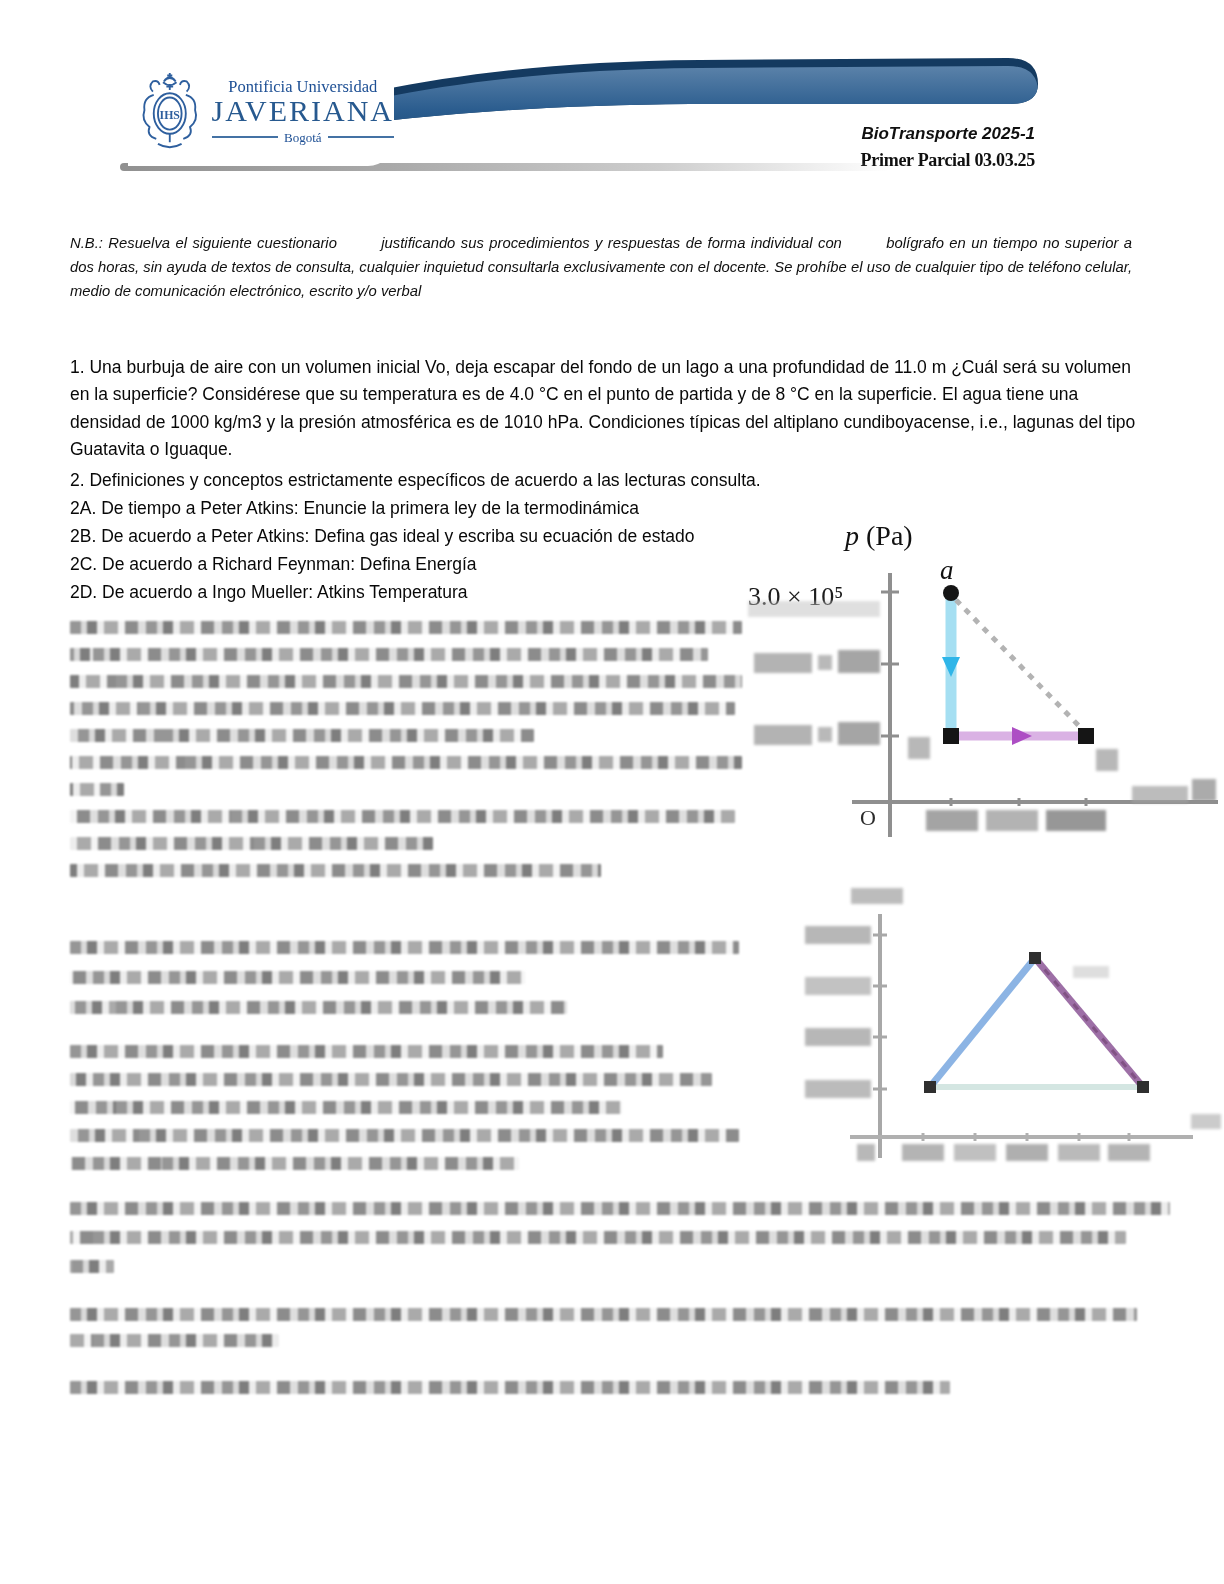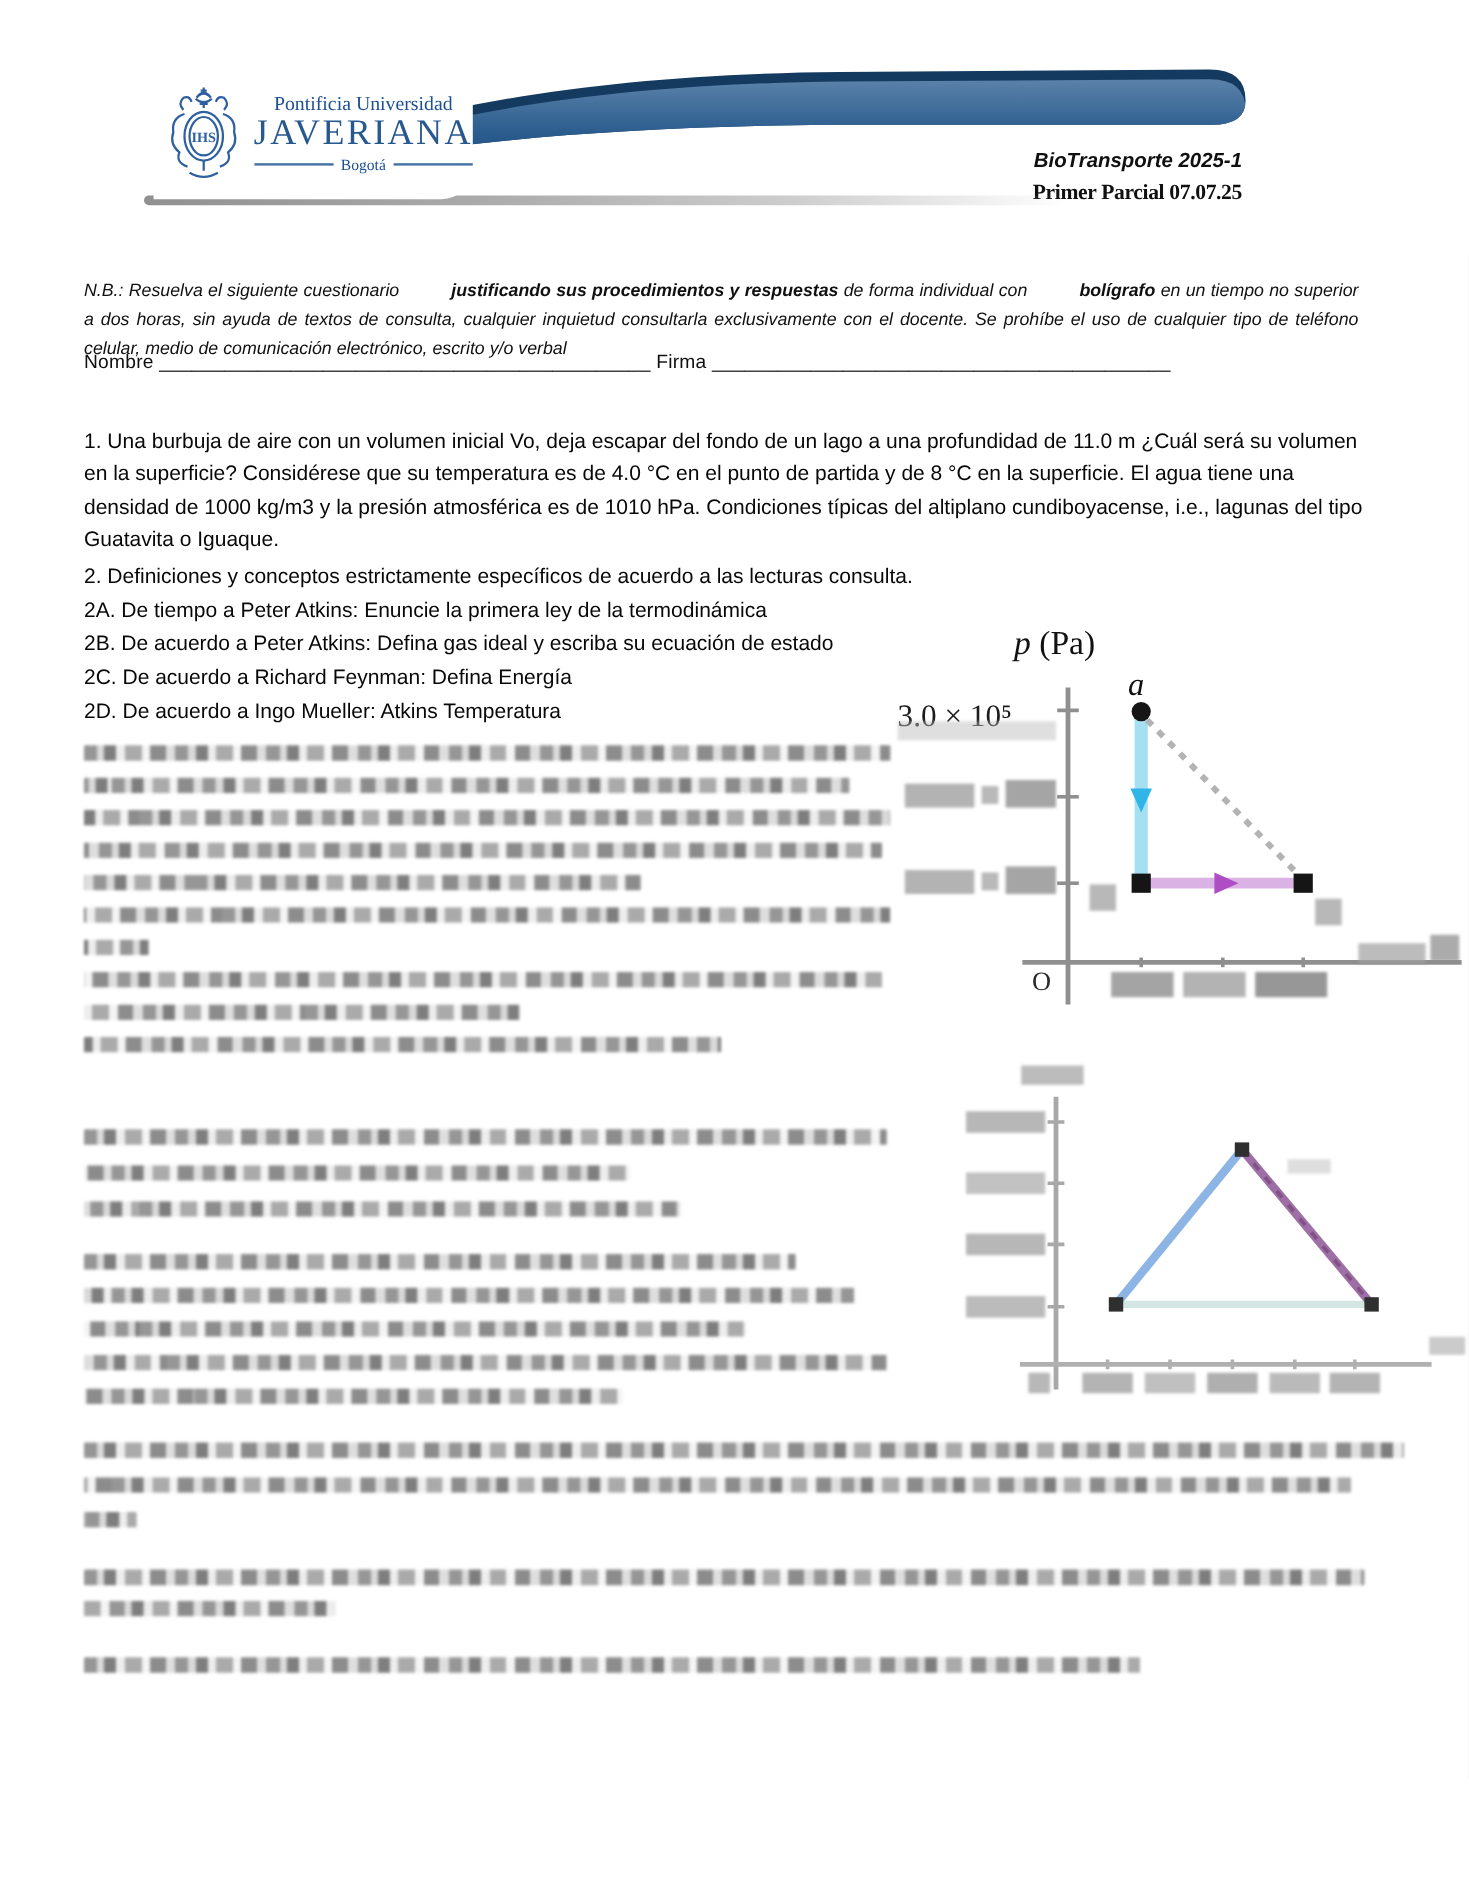--- a/index.html
+++ b/index.html
@@ -37,21 +37,21 @@
   .logo-name{font-family:"Liberation Serif", serif; font-size:30px; color:#27598f; letter-spacing:2px; white-space:nowrap;}
   .logo-city-row{display:flex; align-items:center; gap:6px; width:100%; justify-content:center; margin-top:4px;}
   .logo-rule{height:2px; background:#4472a4; flex:1;}
   .logo-city{font-family:"Liberation Serif", serif; font-size:13px; color:#1d4f94; white-space:nowrap;}
 
   
   .nb{
     position:absolute; left:70px; top:216px; width:1062px;
     font-size:14.8px; font-style:italic; line-height:24px; text-align:justify; color:#101010;
   }
-  .nb b{font-weight:bold;margin-left:39px;}
+  .nb b{font-weight:normal;margin-left:39px;}
   .nameline{position:absolute; left:70px; top:294px; width:1062px; font-size:16px; color:#101010; letter-spacing:.2px;}
   .q1{position:absolute; left:70px; top:336px; width:1066px; font-size:17.5px; line-height:27.5px; color:#080808;}
   .q2{position:absolute; left:70px; top:466px; width:780px; font-size:17.5px; line-height:28px; color:#080808;}
   .q2 .em{}
 
   
   .bblock{position:absolute;}
   .bline{
     background:repeating-linear-gradient(90deg,
       #969696 0px,#969696 11px,
@@ -89,21 +89,21 @@
     </defs>
     <path d="M 165 152 C 330 92 480 62 700 60 L 1008 58 Q 1038 58 1038 84 Q 1038 104 1010 104 L 690 104 C 480 106 330 122 172 158 Z" fill="#143a60"></path>
     <g clip-path="url(#bandClip)">
       <path d="M 165 160 C 330 100 480 70 700 68 L 1008 66 Q 1038 66 1038 92 Q 1038 112 1010 112 L 690 112 C 480 114 330 130 172 166 Z" fill="url(#bandGrad)"></path>
     </g>
   </svg>
 
 
   <div class="course-block">
     <div class="course-name">BioTransporte 2025-1</div>
-    <div class="exam-name">Primer Parcial 07.07.25</div>
+    <div class="exam-name">Primer Parcial 03.03.25</div>
   </div>
 
   <div class="logo-panel">
     <svg width="80" height="98" viewBox="0 0 80 98">
       <g fill="none" stroke="#2e5f9e" stroke-width="2.2">
         <path d="M33 14 Q40 4 47 14 Q44 10 40 10 Q36 10 33 14 Z" fill="#2e5f9e"></path>
         <path d="M32 15 Q40 22 48 15"></path>
         <path d="M40 10 L40 4 M37 7 L43 7"></path>
         <ellipse cx="40" cy="52" rx="19" ry="24"></ellipse>
         <ellipse cx="40" cy="52" rx="14" ry="19"></ellipse>
@@ -124,21 +124,20 @@
         <div class="logo-rule"></div>
         <div class="logo-city">Bogotá</div>
         <div class="logo-rule"></div>
       </div>
     </div>
   </div>
   <div class="logo-shadow"></div>
 
   <p class="nb"><span>N.B.: Resuelva el siguiente cuestionario </span><b>justificando sus procedimientos y respuestas</b><span> de forma individual con </span><b>bolígrafo</b><span> en un tiempo no superior a dos horas, sin ayuda de textos de consulta, cualquier inquietud consultarla exclusivamente con el docente. Se prohíbe el uso de cualquier tipo de teléfono celular, medio de comunicación electrónico, escrito y/o verbal</span></p>
 
-  <div class="nameline"><span>Nombre </span><span>_____________________________________________</span><span> Firma </span><span>__________________________________________</span></div>
 
   <p class="q1">1. Una burbuja de aire con un  volumen inicial Vo,  deja escapar del fondo de un lago a una profundidad de 11.0 m ¿Cuál será su volumen en la superficie? Considérese que su temperatura es de 4.0 °C en el punto de partida y de 8 °C en la superficie. El agua tiene una densidad de 1000 kg/m3 y la presión atmosférica es de 1010 hPa. Condiciones típicas del altiplano cundiboyacense, i.e., lagunas del tipo  Guatavita o Iguaque.</p>
 
   <div class="q2">
     <div><span>2. Definiciones y conceptos </span><span class="em">estrictamente</span><span> específicos de acuerdo a las lecturas consulta.</span></div>
     <div>2A. De tiempo a Peter Atkins: Enuncie la primera ley de la termodinámica</div>
     <div>2B. De acuerdo a Peter Atkins: Defina gas ideal y escriba su ecuación de estado</div>
     <div>2C. De acuerdo a Richard Feynman: Defina Energía</div>
     <div>2D.  De acuerdo a Ingo Mueller: Atkins Temperatura</div>
   </div>

